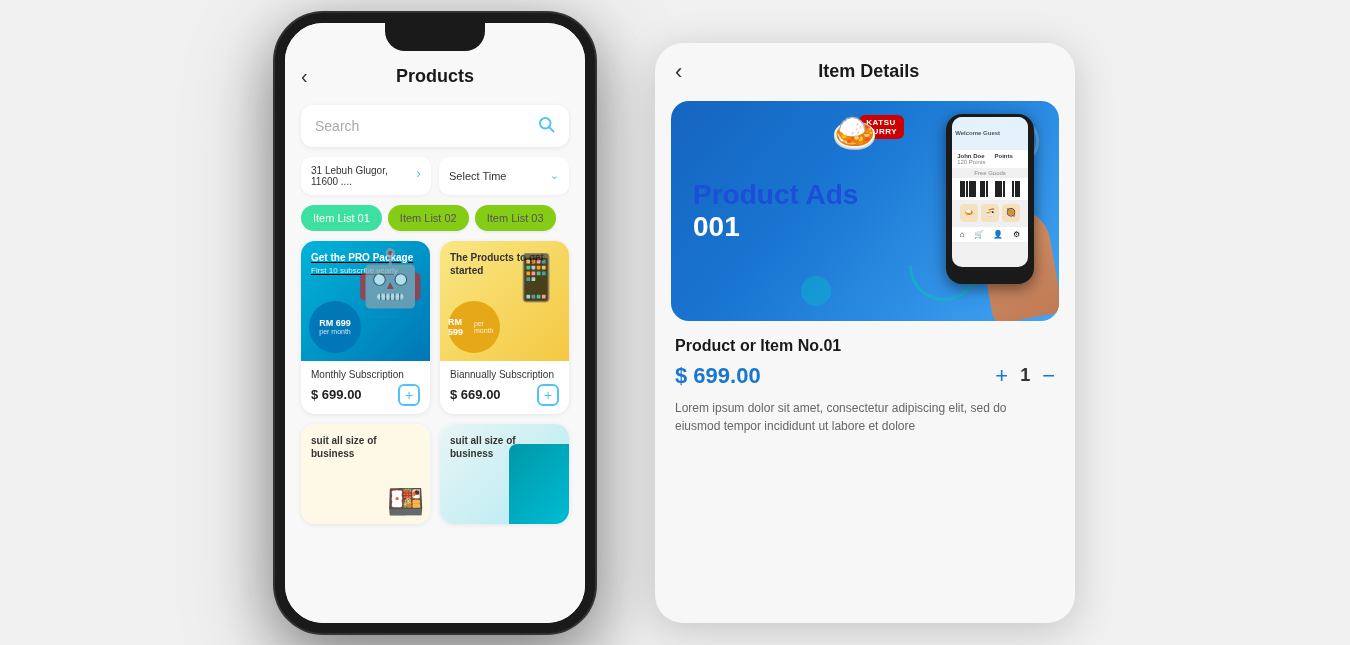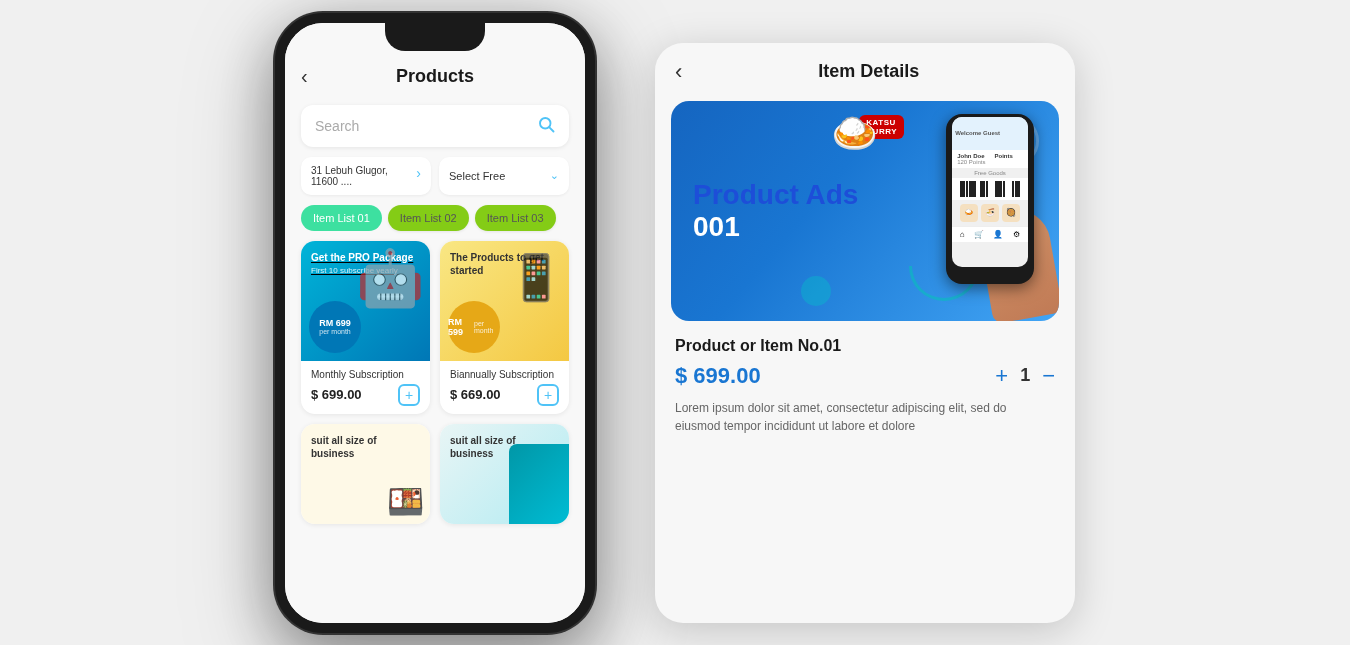--- a/index.html
+++ b/index.html
@@ -408,21 +408,21 @@
         </svg>
       </span>
     </div>
 
     <div class="location-row">
       <div class="location-box">
         <span style="font-size:10px;">31 Lebuh Glugor, 11600 ....</span>
         <span class="chevron">›</span>
       </div>
       <div class="time-box">
-        <span>Select Free</span>
+        <span>Select Time</span>
         <span style="color:#4fc3f7;">⌄</span>
       </div>
     </div>
 
     <div class="tabs-row">
       <div class="tab-item tab-active">
         <span>Item List 01</span>
       </div>
       <div class="tab-item tab-inactive">
         <span>Item List 02</span>

